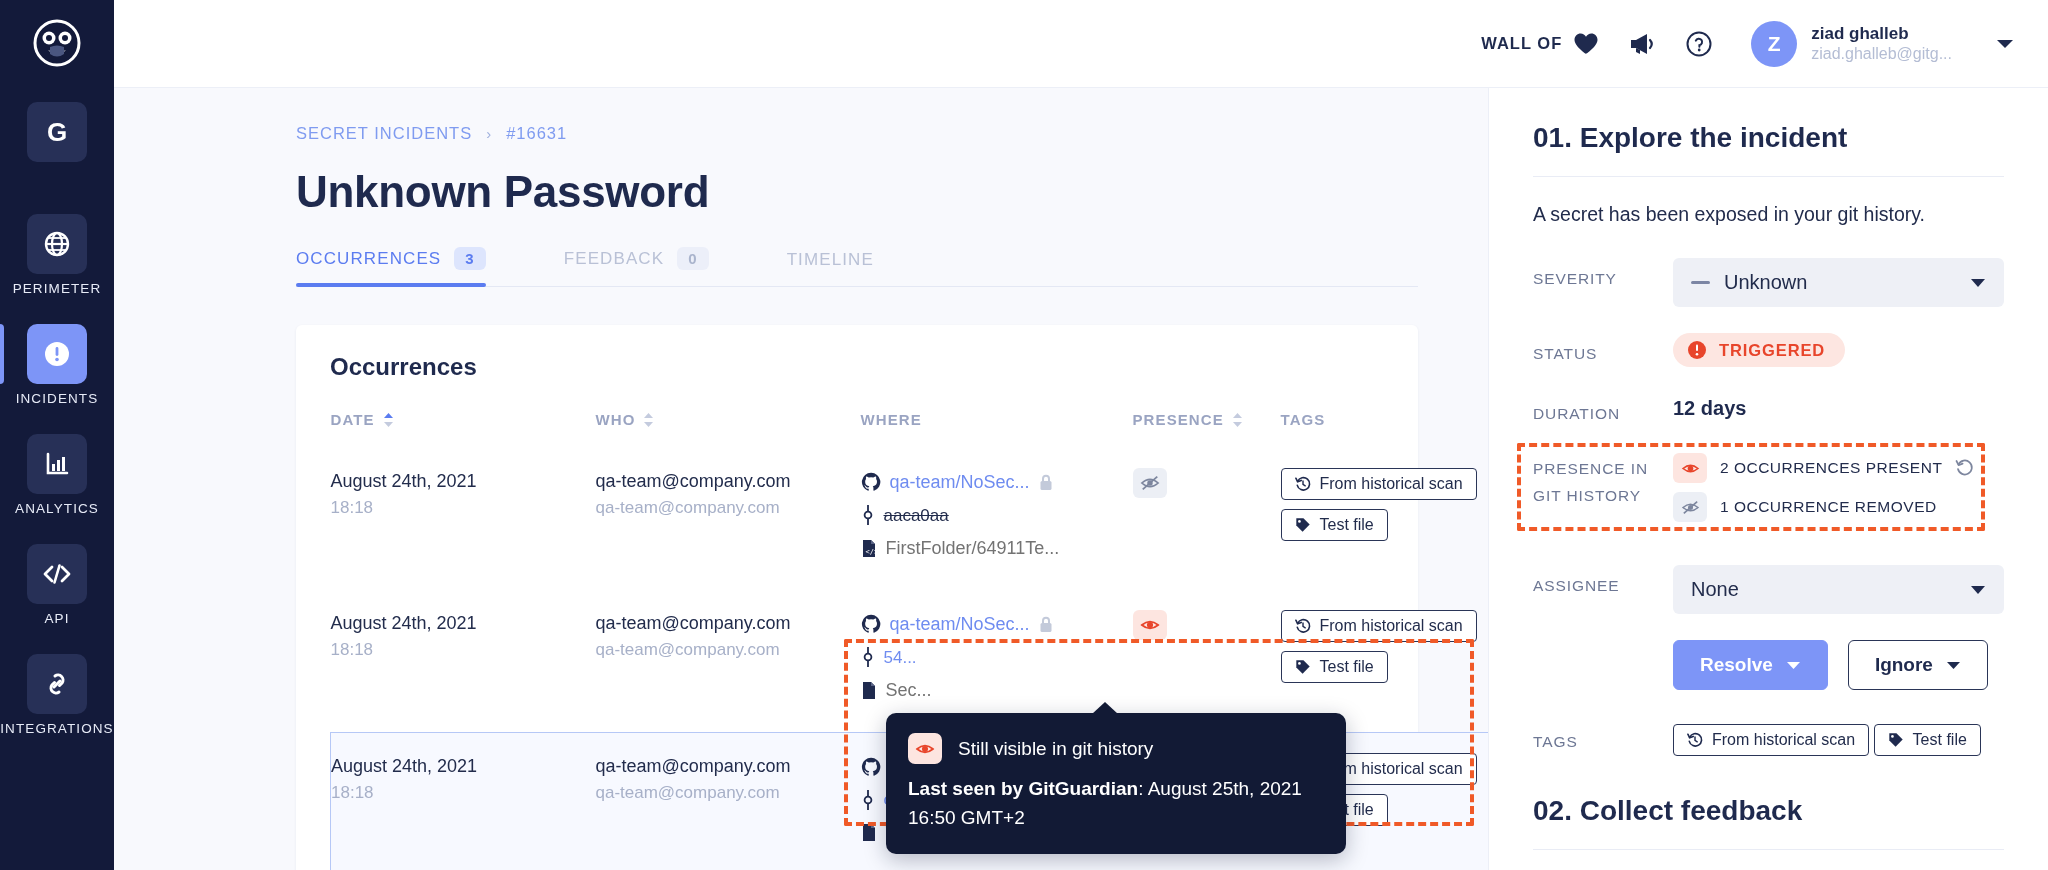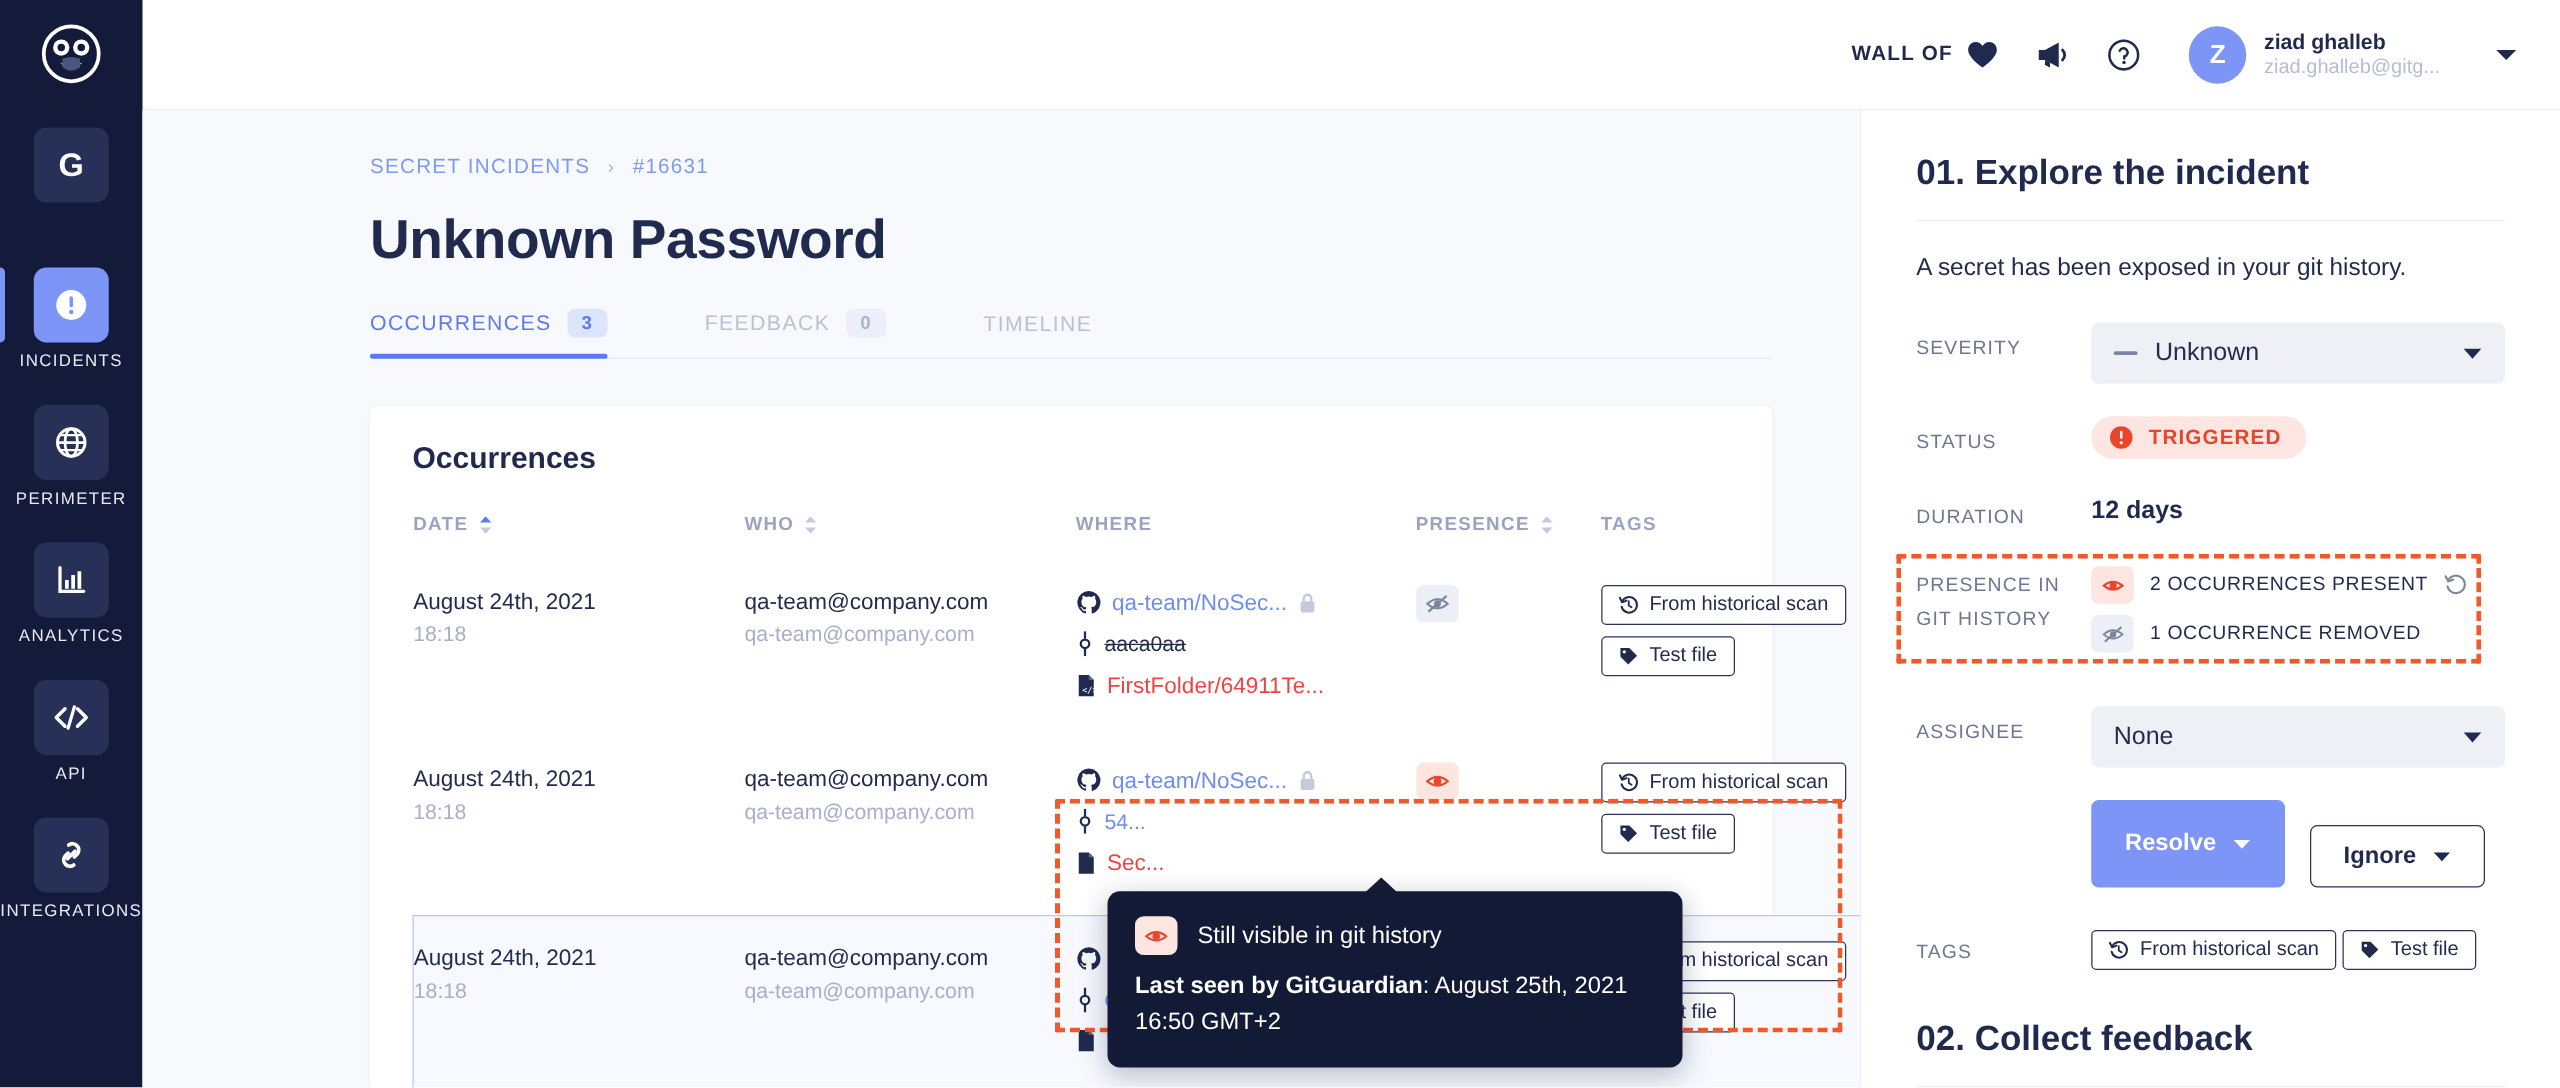--- a/index.html
+++ b/index.html
@@ -133,21 +133,21 @@
 
   .cell-date-main { font-size: 18px; color: #222c4c; line-height: 1.5; }
   .cell-date-sub { font-size: 17px; color: #a7b0c8; line-height: 1.5; }
   .cell-who-main { font-size: 18px; color: #222c4c; line-height: 1.5; }
   .cell-who-sub { font-size: 17px; color: #a7b0c8; line-height: 1.5; }
 
   .where-line { display: flex; align-items: center; gap: 9px; line-height: 1.6; margin-bottom: 5px; }
   .where-repo { font-size: 18px; color: #6f8cf0; cursor: pointer; }
   .where-commit { font-size: 17px; color: #6f8cf0; cursor: pointer; }
   .where-commit.removed { color: #222c4c; text-decoration: line-through; }
-  .where-file { font-size: 18px; color: #ef4444; }
+  .where-file { font-size: 18px; color: #737373; }
 
   .presence-pill {
     width: 34px; height: 30px; border-radius: 6px;
     display: inline-flex; align-items: center; justify-content: center;
     cursor: pointer;
   }
   .presence-pill.present { background: #fde5e0; }
   .presence-pill.removed { background: #eceff5; }
 
   .tag {
@@ -218,21 +218,21 @@
   .presence-line { display: flex; align-items: center; gap: 13px; margin-bottom: 9px; }
   .presence-text { font-size: 15.5px; color: #222c4c; letter-spacing: .5px; font-weight: 500; text-align: center; }
 
   .btn-row { display: flex; gap: 20px; margin: 4px 0 34px 140px; }
   .btn {
     display: inline-flex; align-items: center; gap: 13px;
     border-radius: 6px; padding: 13px 26px; font-size: 19px;
     font-weight: bold; cursor: pointer;
   }
   .btn-primary { background: #7d95f7; color: #ffffff; border: 1px solid #7d95f7; }
-  .btn-outline { background: #ffffff; color: #1f2a4e; border: 1px solid #2a3557; margin-top: 20px; }
+  .btn-outline { background: #ffffff; color: #1f2a4e; border: 1px solid #2a3557; }
 
   svg { display: block; }
 </style>
 </head>
 <body>
 
 <div class="app">
 
   <div class="sidebar">
     <div class="logo">
@@ -244,42 +244,42 @@
         <circle cx="37" cy="24" r="3" fill="#131a3a"></circle>
         <path d="M20 36 Q29 45 38 36 Q29 41 20 36Z" fill="#fff"></path>
         <path d="M22 33 Q29 30 36 33 L36 40 Q29 45 22 40 Z" fill="#4a5680"></path>
       </svg>
     </div>
 
     <div class="org-badge">
       <span>G</span>
     </div>
 
-    <div class="nav-item active">
-      <div class="nav-icon">
-        <svg width="30" height="30" viewBox="0 0 30 30">
-          <circle cx="15" cy="15" r="12" fill="#fff"></circle>
-          <rect x="13.6" y="8" width="2.8" height="9" rx="1.4" fill="#7d95f7"></rect>
-          <circle cx="15" cy="20.5" r="1.8" fill="#7d95f7"></circle>
-        </svg>
-      </div>
-      <div class="nav-label">INCIDENTS</div>
-    </div>
-
     <div class="nav-item">
       <div class="nav-icon">
         <svg width="30" height="30" viewBox="0 0 30 30">
           <circle cx="15" cy="15" r="11" fill="none" stroke="#fff" stroke-width="2.4"></circle>
           <ellipse cx="15" cy="15" rx="5" ry="11" fill="none" stroke="#fff" stroke-width="2.2"></ellipse>
           <line x1="4" y1="15" x2="26" y2="15" stroke="#fff" stroke-width="2.2"></line>
           <line x1="6" y1="9" x2="24" y2="9" stroke="#fff" stroke-width="1.8"></line>
           <line x1="6" y1="21" x2="24" y2="21" stroke="#fff" stroke-width="1.8"></line>
         </svg>
       </div>
       <div class="nav-label">PERIMETER</div>
+    </div>
+
+    <div class="nav-item active">
+      <div class="nav-icon">
+        <svg width="30" height="30" viewBox="0 0 30 30">
+          <circle cx="15" cy="15" r="12" fill="#fff"></circle>
+          <rect x="13.6" y="8" width="2.8" height="9" rx="1.4" fill="#7d95f7"></rect>
+          <circle cx="15" cy="20.5" r="1.8" fill="#7d95f7"></circle>
+        </svg>
+      </div>
+      <div class="nav-label">INCIDENTS</div>
     </div>
 
     <div class="nav-item">
       <div class="nav-icon">
         <svg width="30" height="30" viewBox="0 0 30 30">
           <path d="M6 5 v19 h19" fill="none" stroke="#fff" stroke-width="2.6" stroke-linecap="round"></path>
           <rect x="10" y="15" width="3" height="7" fill="#fff"></rect>
           <rect x="15" y="11" width="3" height="11" fill="#fff"></rect>
           <rect x="20" y="8" width="3" height="14" fill="#fff"></rect>
         </svg>

